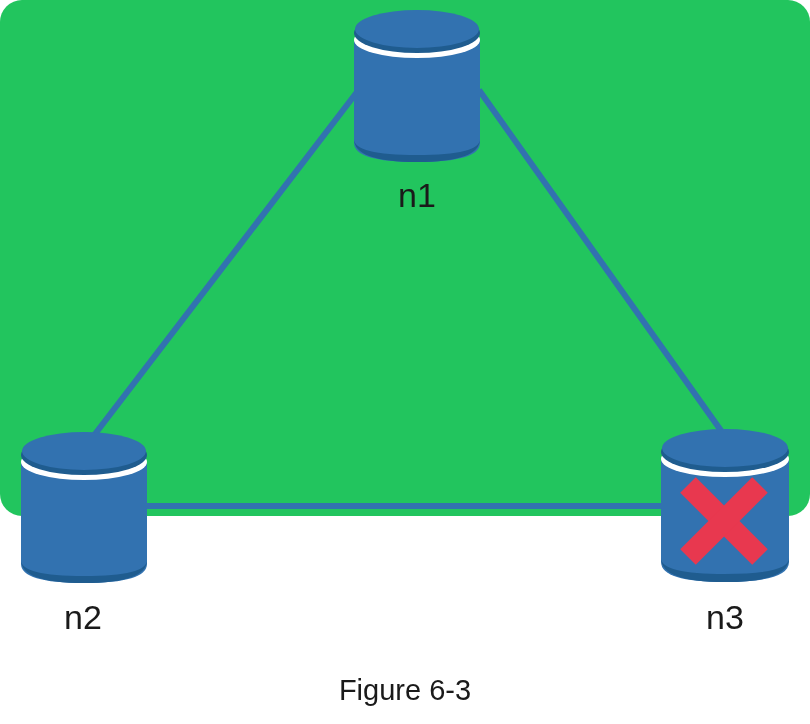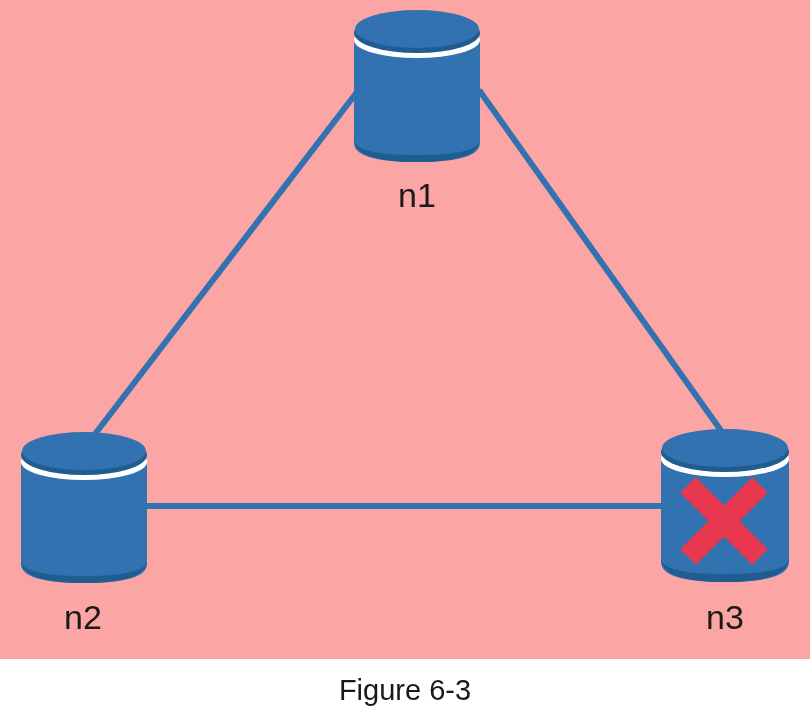--- a/index.html
+++ b/index.html
@@ -10,22 +10,23 @@
   }
   body {
     width: 810px;
     height: 724px;
     font-family: "Liberation Sans", sans-serif;
     overflow: hidden;
   }
   #figure-root {
     position: relative;
     width: 810px;
-    height: 659px;
-    background: #fca5a5;
+    height: 516px;
+    background: #22c55e;
+    border-radius: 22px;
   }
   #diagram-svg {
     position: absolute;
     left: 0;
     top: 0;
     width: 810px;
     height: 724px;
     display: block;
   }
   .node-label {

